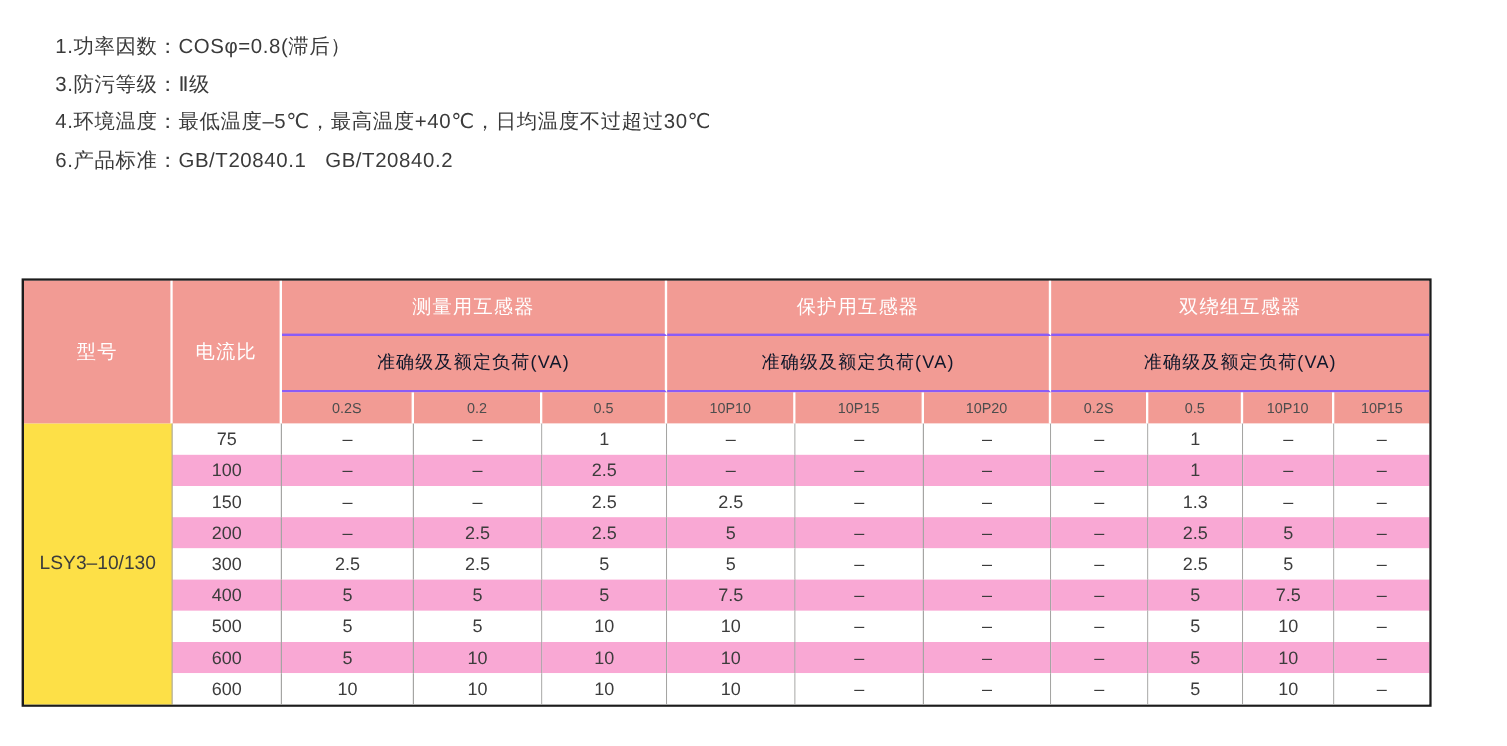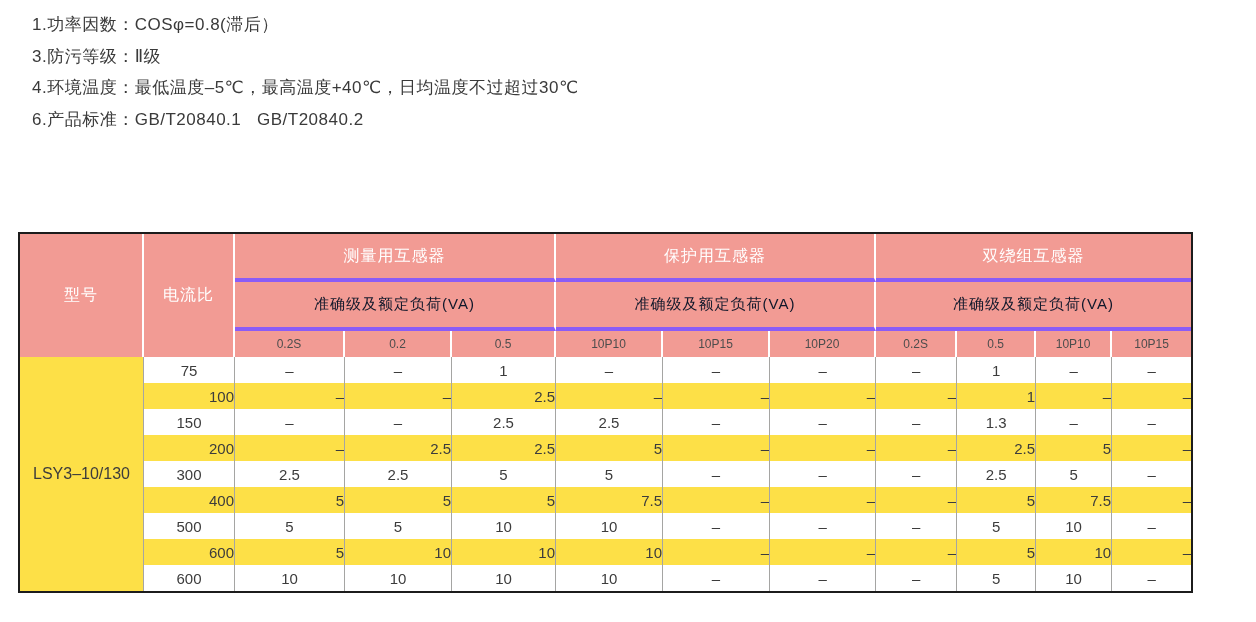--- a/index.html
+++ b/index.html
@@ -13,21 +13,21 @@
     width: 1256px;
     height: 622px;
     background: #ffffff;
     overflow: hidden;
   }
   
   .spec-list {
     position: absolute;
     left: 30px;
     top: 7px;
-    margin: 2px;
+    margin: 16px;
     padding: 0;
     list-style: none;
     font-size: 17px;
     color: #3a3a3a;
   }
   .spec-list li {
     height: 31.6px;
     line-height: 31.6px;
     white-space: pre;
     letter-spacing: 0.5px;
@@ -53,31 +53,31 @@
     overflow: hidden;
     font-weight: normal;
   }
   .spec-table thead th {
     background: #F29B94;
   }
   .h1 { height: 44px; font-size: 16px; color: #ffffff; letter-spacing: 1px; }
   .h2 { height: 45px; font-size: 15px; color: #0f172a; letter-spacing: 1px; }
   .h3 { height: 26px; font-size: 12px; color: #4d4d4d; }
   .sep-r { border-right: 2px solid #ffffff; }
-  .sep-b { border-bottom: 4px solid #8b5cf6; }
+  .sep-b { border-bottom: 2px solid #8b5cf6; }
   .no-r  { border-right: none; }
   .spec-table tbody td {
     height: 26px;
     font-size: 15px;
     color: #3c3c3c;
     background: #ffffff;
     border-right: 1px solid #A5A5A3;
   }
   .spec-table tbody td.last { border-right: none; }
-  .spec-table tbody tr.alt td { background: #fde047; text-align: right; }
+  .spec-table tbody tr.alt td { background: #f9a8d4; }
   .spec-table tbody td.model-cell {
     background: #fde047;
     font-size: 16px;
     color: #3c3c3c;
   }
 </style>
 </head>
 <body>
 
 <div class="page">

